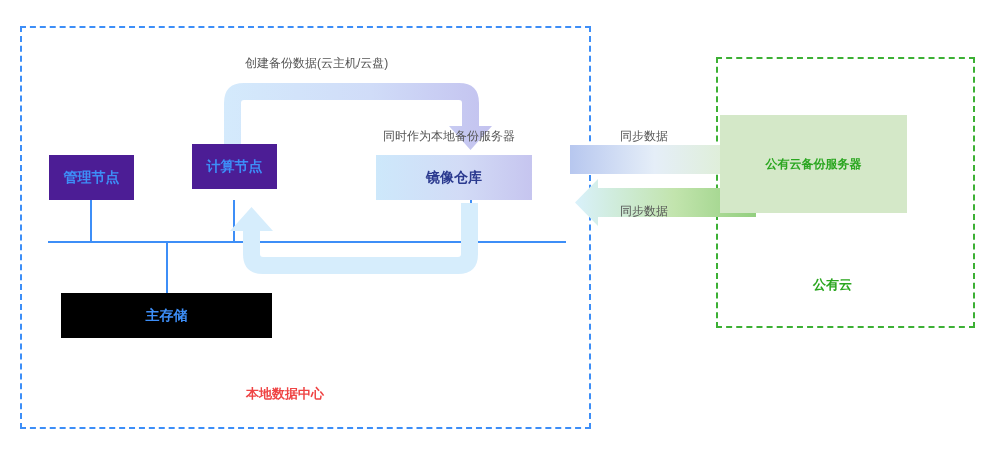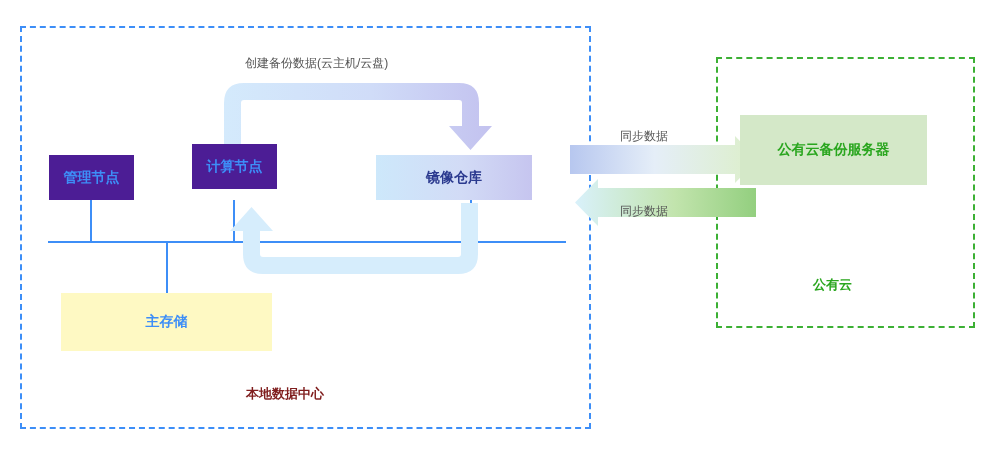--- a/index.html
+++ b/index.html
@@ -5,35 +5,35 @@
   html,body{margin:0;padding:0;background:#ffffff;}
   body{width:1000px;height:457px;font-family:"Liberation Sans","DejaVu Sans",sans-serif;}
   #stage{position:relative;width:1000px;height:457px;overflow:hidden;background:#fff;}
 
   
   .zone{position:absolute;box-sizing:border-box;background:transparent;}
   #local-zone{left:20px;top:26px;width:571px;height:403px;border:2px dashed #3d8ef7;}
   #cloud-zone{left:716px;top:57px;width:259px;height:271px;border:2px dashed #3cb034;}
 
   .zone-label{position:absolute;font-size:13px;font-weight:bold;white-space:nowrap;}
-  #local-zone-label{left:246px;top:385px;color:#7f1d1d;}
+  #local-zone-label{left:246px;top:385px;color:#ef4444;}
   #cloud-zone-label{left:813px;top:276px;color:#2aa61f;}
 
   
   .node{position:absolute;box-sizing:border-box;display:flex;align-items:center;
         justify-content:center;font-size:14px;white-space:nowrap;}
   .node-blue{background:#4c1d95;color:#3d8ef7;}
   #node-manage{left:49px;top:155px;width:85px;height:45px;}
   #node-compute{left:192px;top:144px;width:85px;height:45px;}
-  #node-storage{left:61px;top:293px;width:211px;height:58px;color:#3d8ef7;
-                background:#fef9c3;font-weight:bold;}
+  #node-storage{left:61px;top:293px;width:211px;height:45px;color:#3d8ef7;
+                background:#000000;font-weight:bold;}
   #node-repo{left:376px;top:155px;width:156px;height:45px;color:#2b3a8f;
              background:linear-gradient(90deg,#cde8fb 0%,#d2dbf6 55%,#c6c5ef 100%);font-weight:bold;}
-  #node-cloudbak{left:740px;top:115px;width:187px;height:70px;background:#d4e8c8;
-                 color:#2aa61f;font-weight:bold;font-size:14px;}
+  #node-cloudbak{left:720px;top:115px;width:187px;height:98px;background:#d4e8c8;
+                 color:#2aa61f;font-weight:bold;font-size:12px;}
   .node-blue{font-weight:bold;}
 
   
   .line{position:absolute;background:#3d8ef7;}
   .h-bus{left:48px;top:241px;width:518px;height:2px;}
   .v-drop{width:2px;background:#3d8ef7;}
   #drop-manage{left:90px;top:200px;height:42px;}
   #drop-compute{left:233px;top:200px;height:42px;}
   #drop-repo{left:470px;top:200px;height:42px;}
   #drop-storage{left:166px;top:242px;height:52px;}
@@ -119,16 +119,17 @@
     </g>
   </svg>
 
   <div class="node node-blue" id="node-manage">管理节点</div>
   <div class="node node-blue" id="node-compute">计算节点</div>
   <div class="node" id="node-storage">主存储</div>
   <div class="node" id="node-repo">镜像仓库</div>
   <div class="node" id="node-cloudbak">公有云备份服务器</div>
 
   <div class="anno" id="anno-create">创建备份数据(云主机/云盘)</div>
+  <div class="anno" id="anno-repo-note">同时作为本地备份服务器</div>
   <div class="anno" id="anno-sync-top">同步数据</div>
   <div class="anno" id="anno-sync-bottom">同步数据</div>
 
 </div>
 
 </body></html>

